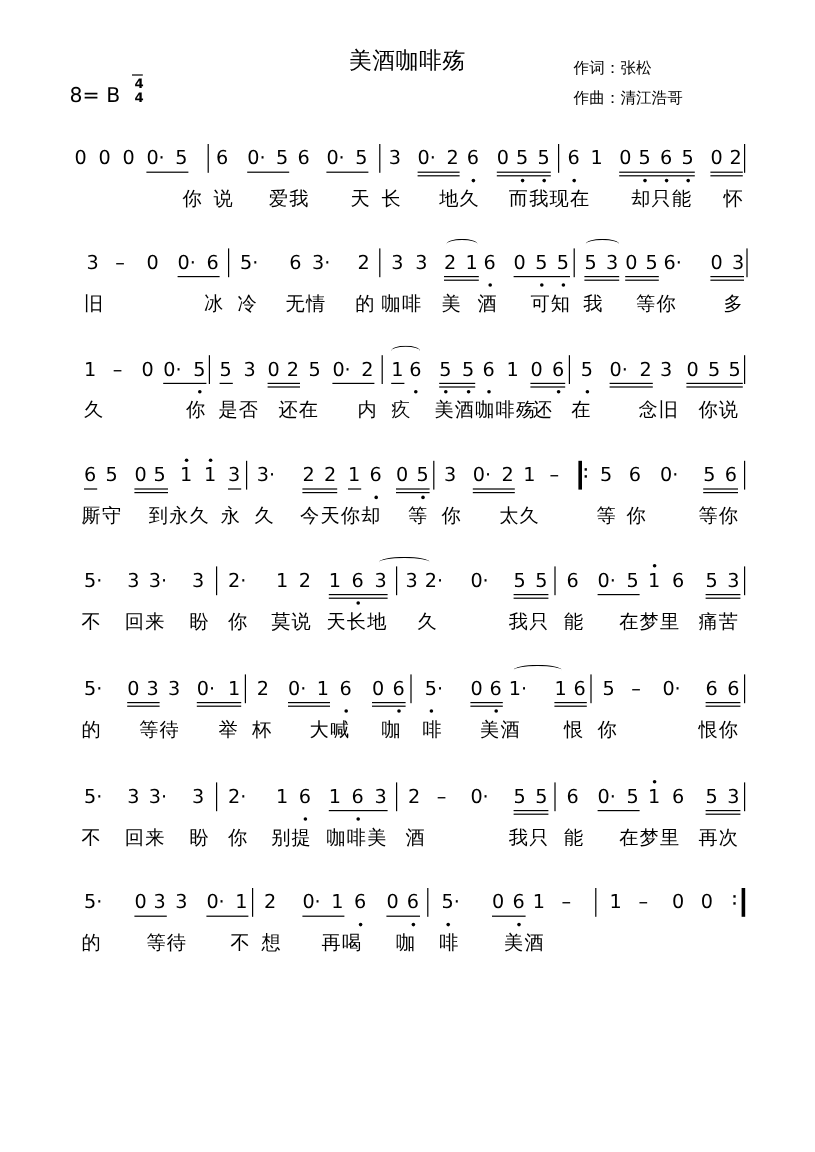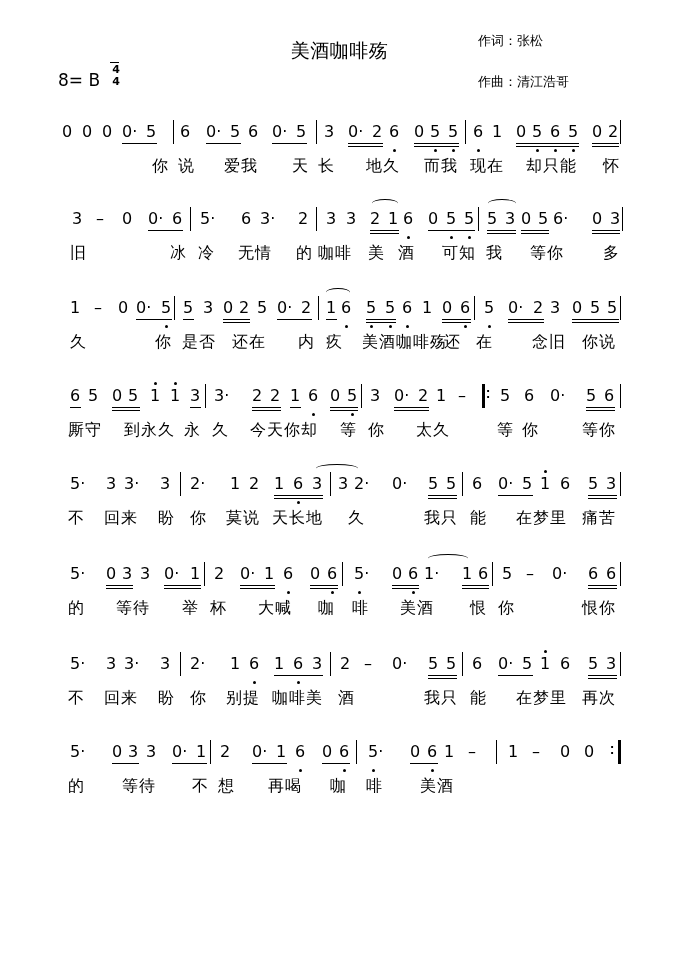--- a/index.html
+++ b/index.html
@@ -18,21 +18,21 @@
     .bar.thick { width:3px; }
     .rep { position:absolute; top:3px; font-size:11px; line-height:6px; font-weight:bold; }
     .slur { position:absolute; top:-10px; height:8px; border-top:1px solid #000; border-radius:50% 50% 0 0; }
     .lyr { position:absolute; top:34px; font-size:16px; line-height:20px; white-space:pre; letter-spacing:1px; }
   </style>
 </head>
 <body>
 
 <div>
   <div class="title"><span>美酒咖啡殇</span></div>
-  <div class="credit" style="top:32px;">作词：张松</div>
+  <div class="credit" style="top:48px;">作词：张松</div>
   <div class="credit" style="top:73px;">作曲：清江浩哥</div>
   <div class="key">8= B</div>
   <div class="timesig">
     <span>4</span>
     <span class="bar"></span>
     <span>4</span>
   </div>
 </div>
 
 <div id="score">
@@ -78,21 +78,21 @@
       <div style="position: absolute; left: 516px; width: 63px; top: 24px; height: 1px; background: rgb(0, 0, 0);"></div>
       <div style="position: absolute; left: 592px; width: 27px; top: 21px; height: 1px; background: rgb(0, 0, 0);"></div>
       <div style="position: absolute; left: 592px; width: 27px; top: 24px; height: 1px; background: rgb(0, 0, 0);"></div>
       <span class="lyr" style="left: 152px;">你</span>
       <span class="lyr" style="left: 178px;">说</span>
       <span class="lyr" style="left: 224px;">爱我</span>
       <span class="lyr" style="left: 292px;">天</span>
       <span class="lyr" style="left: 318px;">长</span>
       <span class="lyr" style="left: 366px;">地久</span>
       <span class="lyr" style="left: 424px;">而我</span>
-      <span class="lyr" style="left: 470px;">现在</span>
+      <span class="lyr" style="left: 458px;">现在</span>
       <span class="lyr" style="left: 526px;">却只能</span>
       <span class="lyr" style="left: 603px;">怀</span>
     </div>
     <div class="sys" style="top: 209px;">
       <span class="n" style="left: 72px;">3</span>
       <span class="n" style="left: 96px;">–</span>
       <span class="n" style="left: 122px;">0</span>
       <span class="n" style="left: 148px;">0·</span>
       <span class="n" style="left: 172px;">6</span>
       <div class="bar" style="left: 190px;"></div>

